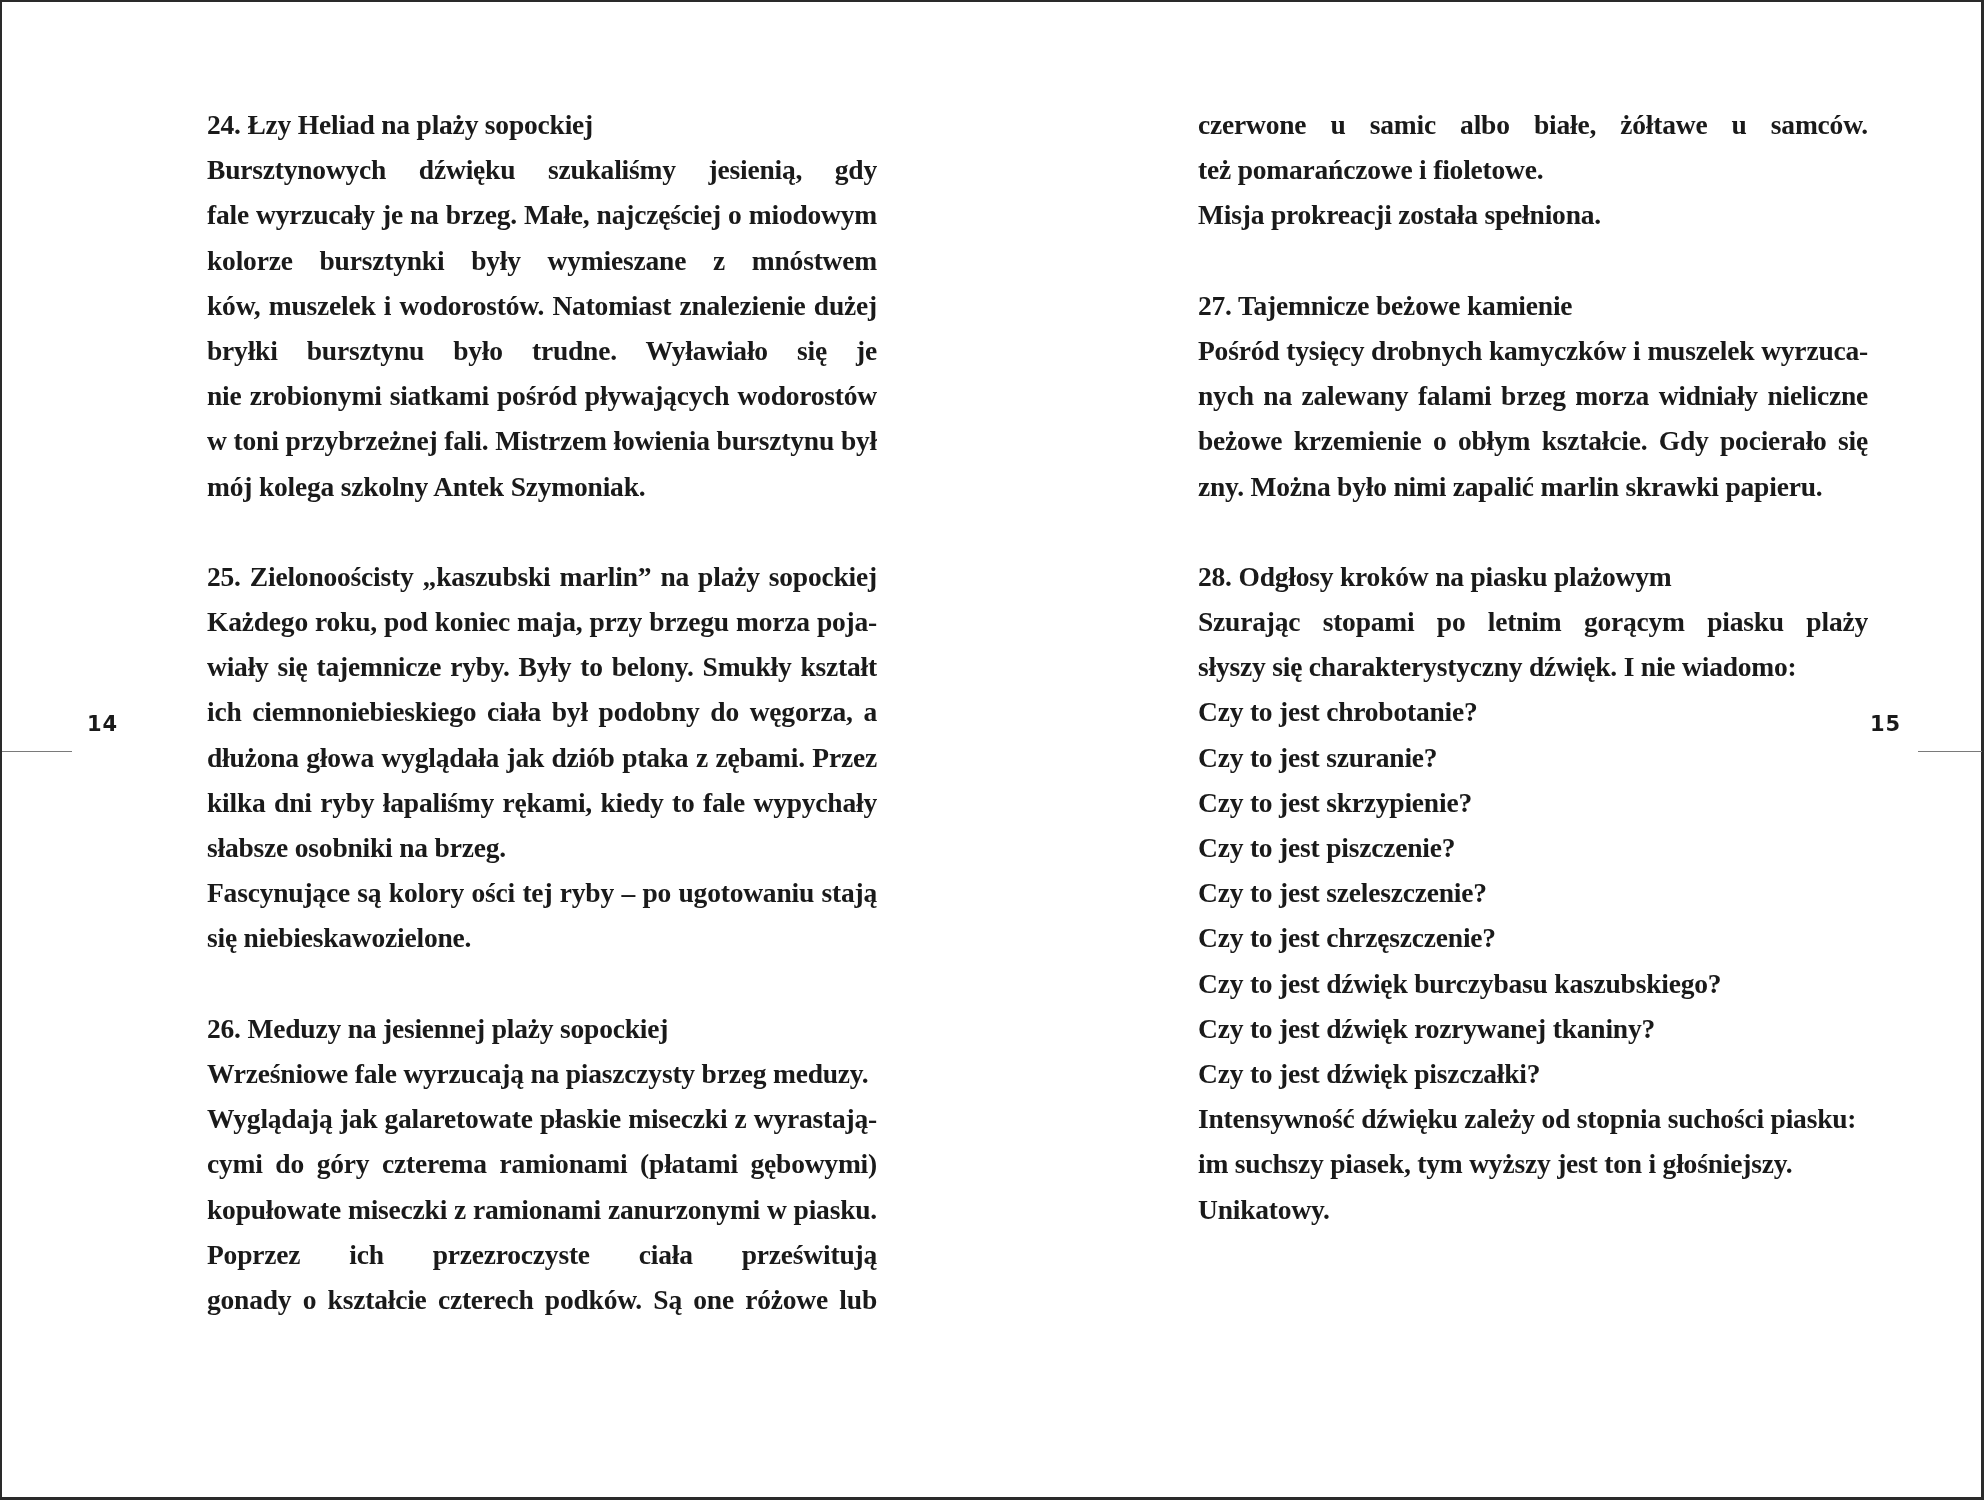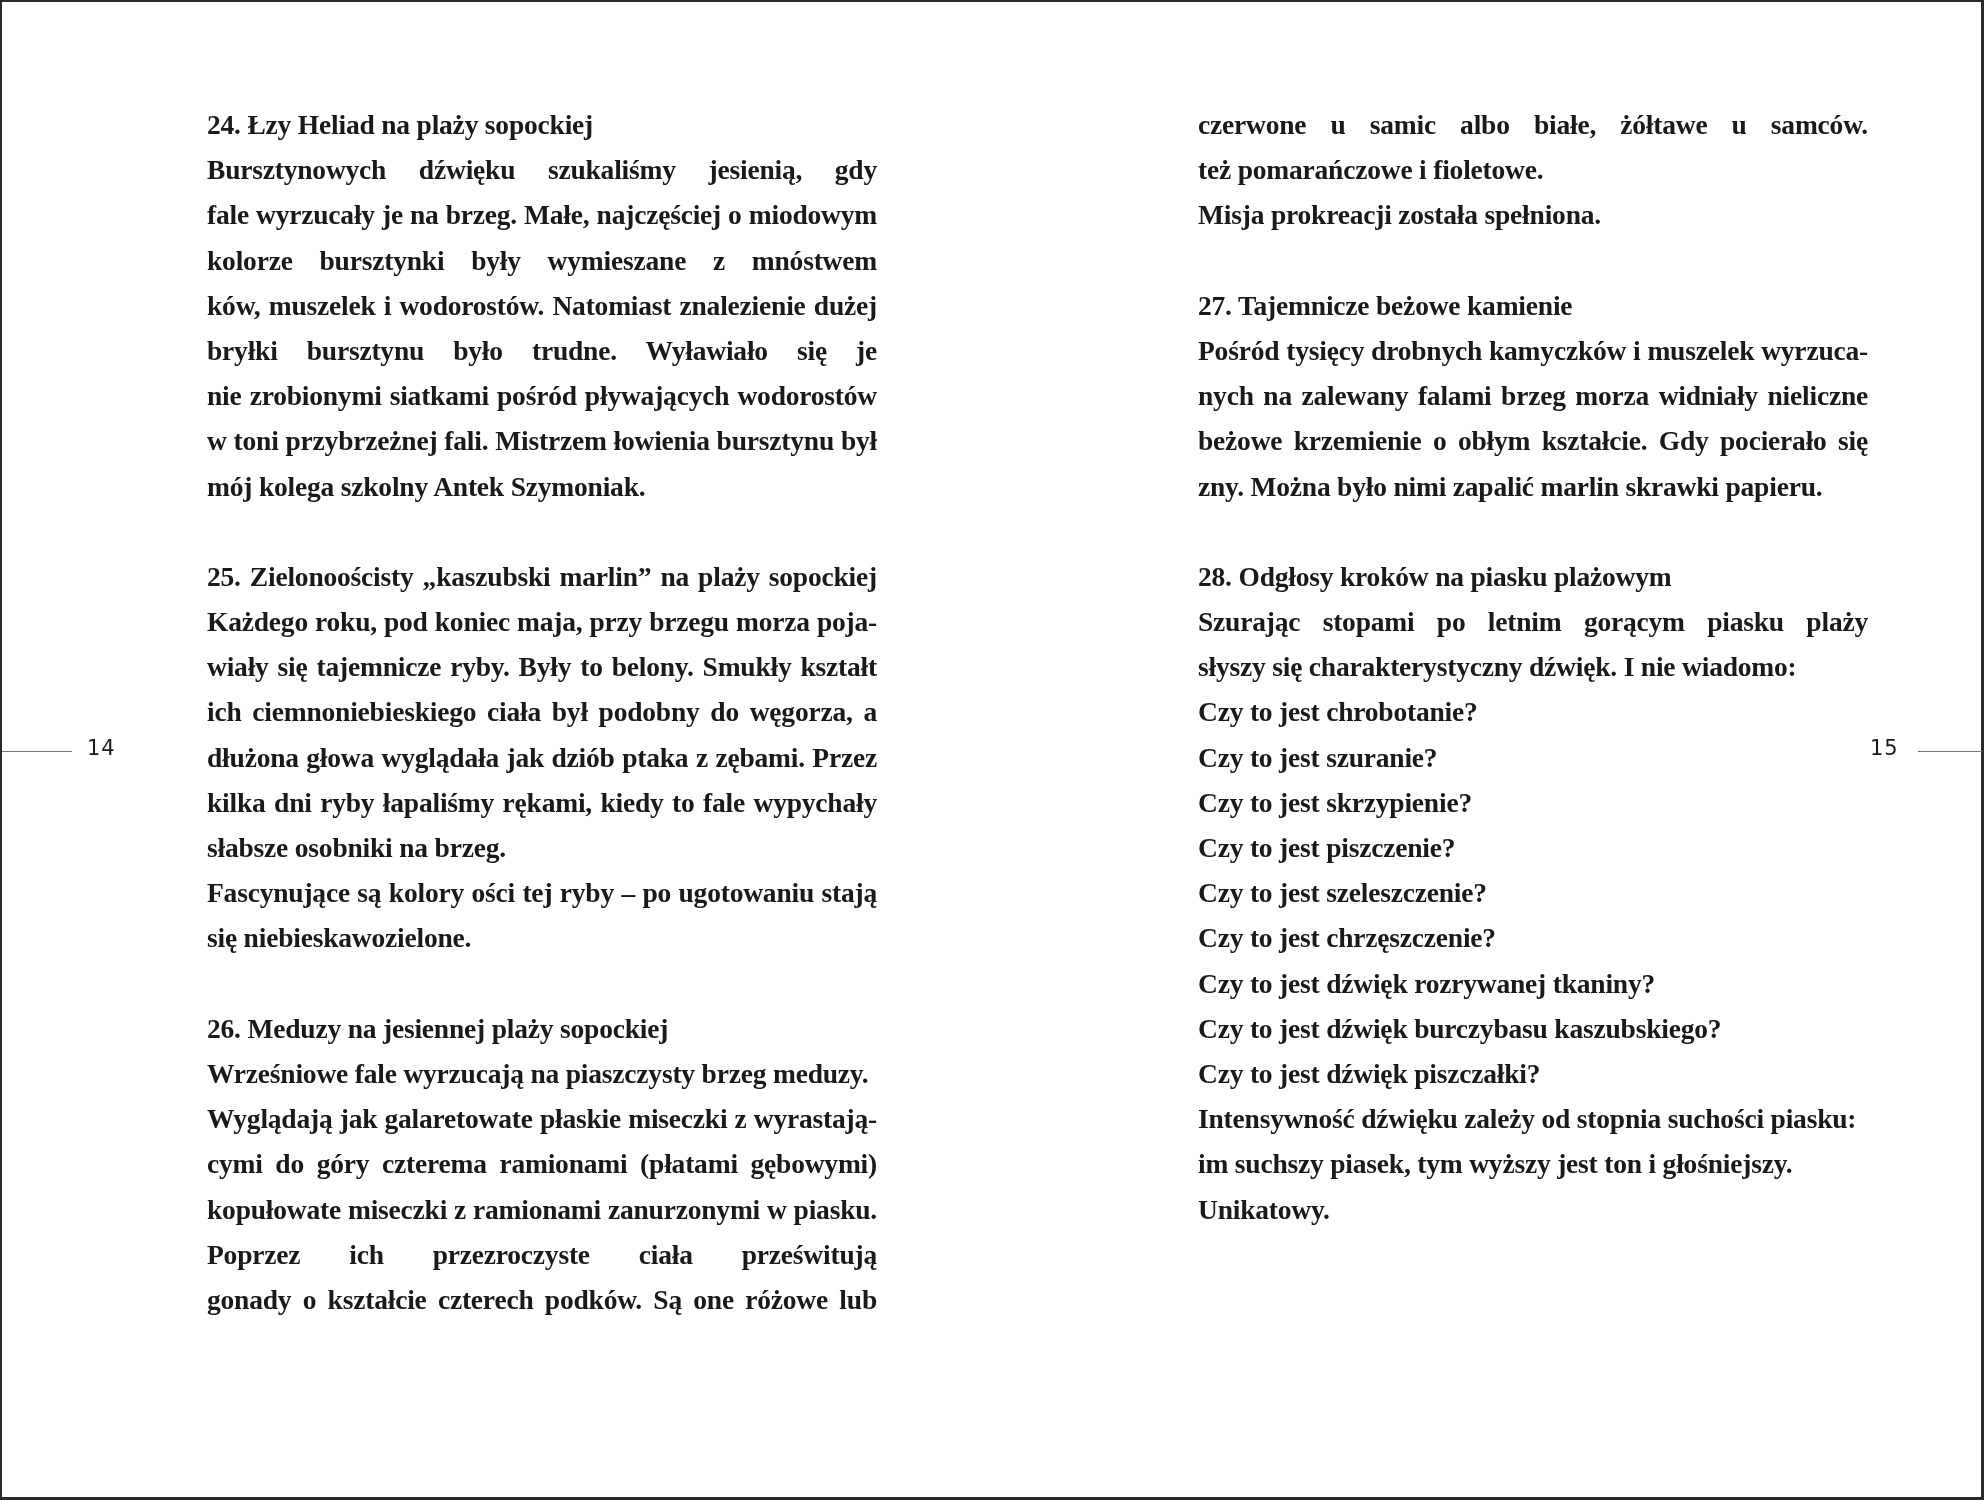--- a/index.html
+++ b/index.html
@@ -18,21 +18,21 @@
       position: absolute; top: 102px; width: 670px;
       font-size: 27.5px; line-height: 45.2px; letter-spacing: -0.2px; margin-left: 44px;
     }
     .page-left .column { left: 163px; }
     .page-right .column { left: 162px; }
     .line { white-space: nowrap; height: 45.2px; font-weight: bold; }
     .line.justify { text-align: justify; text-align-last: justify; white-space: normal; overflow: hidden; }
     .heading { font-weight: bold; }
     .gap { height: 45.2px; }
     .folio {
-      position: absolute; top: 736px; font-family: "DejaVu Sans", sans-serif; font-weight: normal;
+      position: absolute; top: 712px; font-family: "DejaVu Sans", sans-serif; font-weight: bold;
       font-size: 21px; color: #1a1a1a; letter-spacing: 1px;
     }
     .folio-left { left: 87px; }
     .folio-right { left: 1870px; }
     .rule { position: absolute; top: 751px; height: 1px; background: #7a7a7a; }
     .rule-left { left: 2px; width: 70px; }
     .rule-right { left: 1918px; width: 64px; }
   </style>
 </head>
 <body>
@@ -93,22 +93,22 @@
 
     <div class="line heading">28. Odgłosy kroków na piasku plażowym</div>
     <div class="line justify">Szurając stopami po letnim gorącym piasku plaży sopockiej,</div>
     <div class="line">słyszy się charakterystyczny dźwięk. I nie wiadomo:</div>
     <div class="line">Czy to jest chrobotanie?</div>
     <div class="line">Czy to jest szuranie?</div>
     <div class="line">Czy to jest skrzypienie?</div>
     <div class="line">Czy to jest piszczenie?</div>
     <div class="line">Czy to jest szeleszczenie?</div>
     <div class="line">Czy to jest chrzęszczenie?</div>
+    <div class="line">Czy to jest dźwięk burczybasu kaszubskiego?</div>
     <div class="line">Czy to jest dźwięk rozrywanej tkaniny?</div>
-    <div class="line">Czy to jest dźwięk burczybasu kaszubskiego?</div>
     <div class="line">Czy to jest dźwięk piszczałki?</div>
     <div class="line">Intensywność dźwięku zależy od stopnia suchości piasku:</div>
     <div class="line">im suchszy piasek, tym wyższy jest ton i głośniejszy.</div>
     <div class="line">Unikatowy.</div>
   </div>
 </div>
 
 <div class="folio folio-right">15</div>
 <div class="rule rule-right"></div>
 

